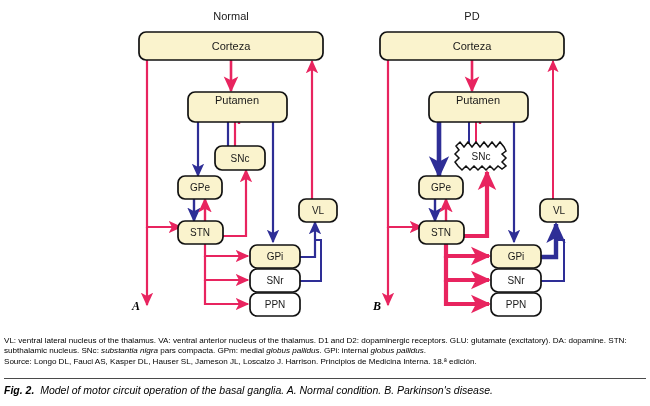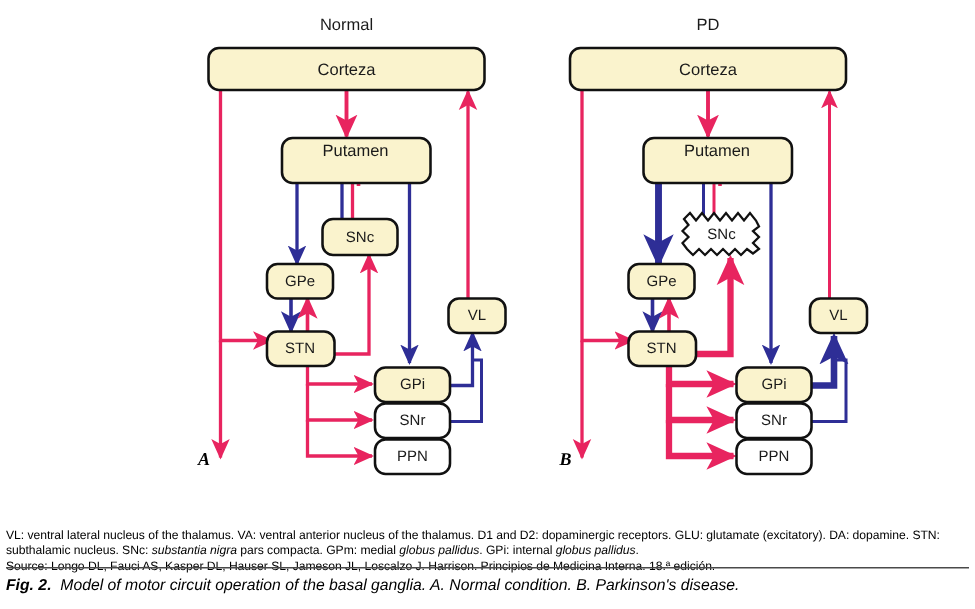--- a/index.html
+++ b/index.html
@@ -40,21 +40,20 @@
   .legend{
     position:absolute;
     left:4px;
     top:336px;
     width:644px;
     font-family:"Liberation Sans", sans-serif;
     font-size:8.1px;
     line-height:10.4px;
     color:#000;
     letter-spacing:-0.02px;
-    margin-top:16px;
   }
   .legend i{font-style:italic;}
 
   .caption-rule{
     position:absolute;
     left:4px;
     top:378px;
     width:642px;
     height:0;
     border-top:1px solid #4a4a4a;

